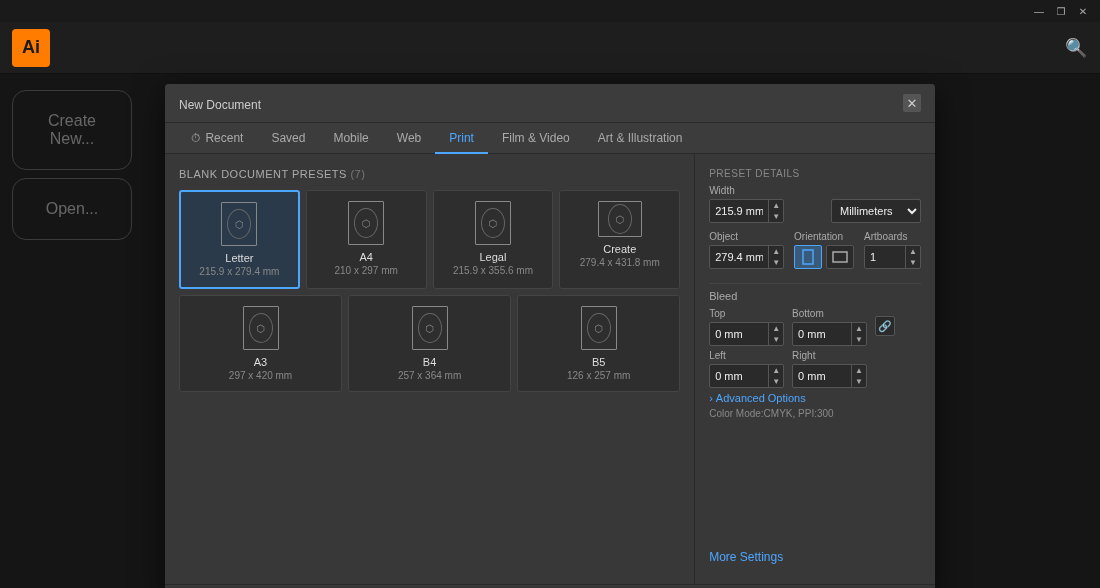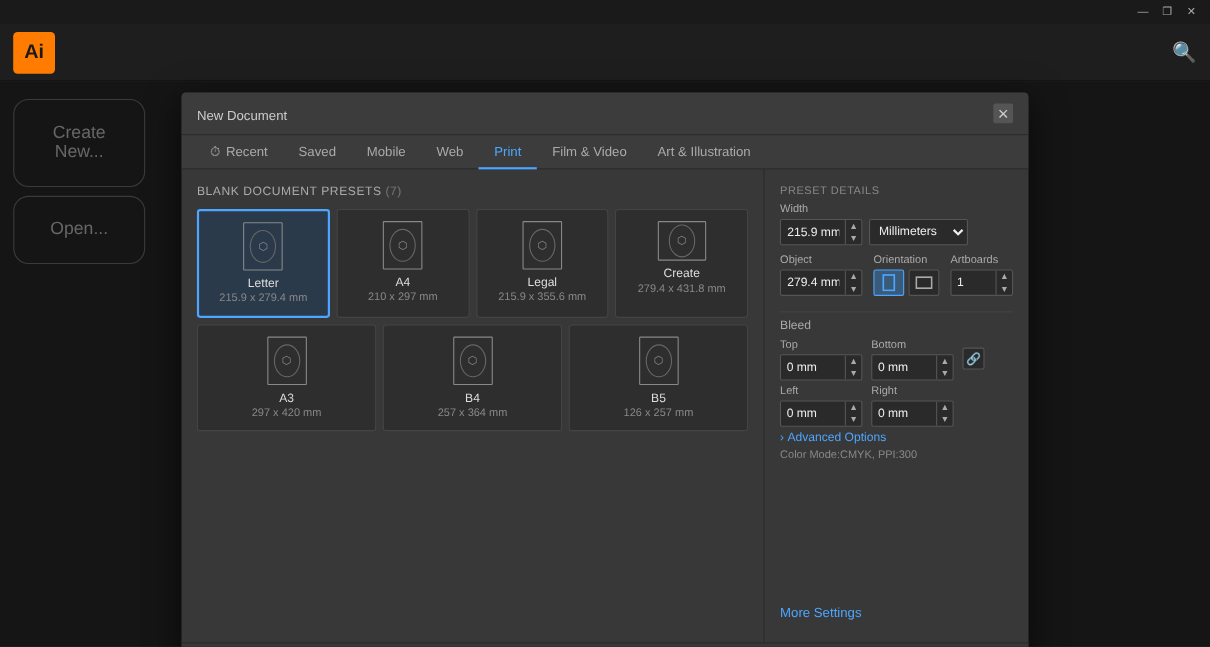--- a/index.html
+++ b/index.html
@@ -313,23 +313,24 @@
       border-radius: 2px;
     }
 
     .field-label {
       font-size: 10px;
       color: #aaa;
       margin-bottom: 3px;
     }
     .field-row {
       display: flex;
-      gap: 6px;
+      gap: 20px;
       margin-bottom: 8px;
       align-items: flex-start;
+      justify-content: space-between;
     }
     .num-input-wrap {
       display: flex;
       align-items: center;
       background: #2a2a2a;
       border: 1px solid #555;
       border-radius: 2px;
       height: 24px;
       overflow: hidden;
     }

